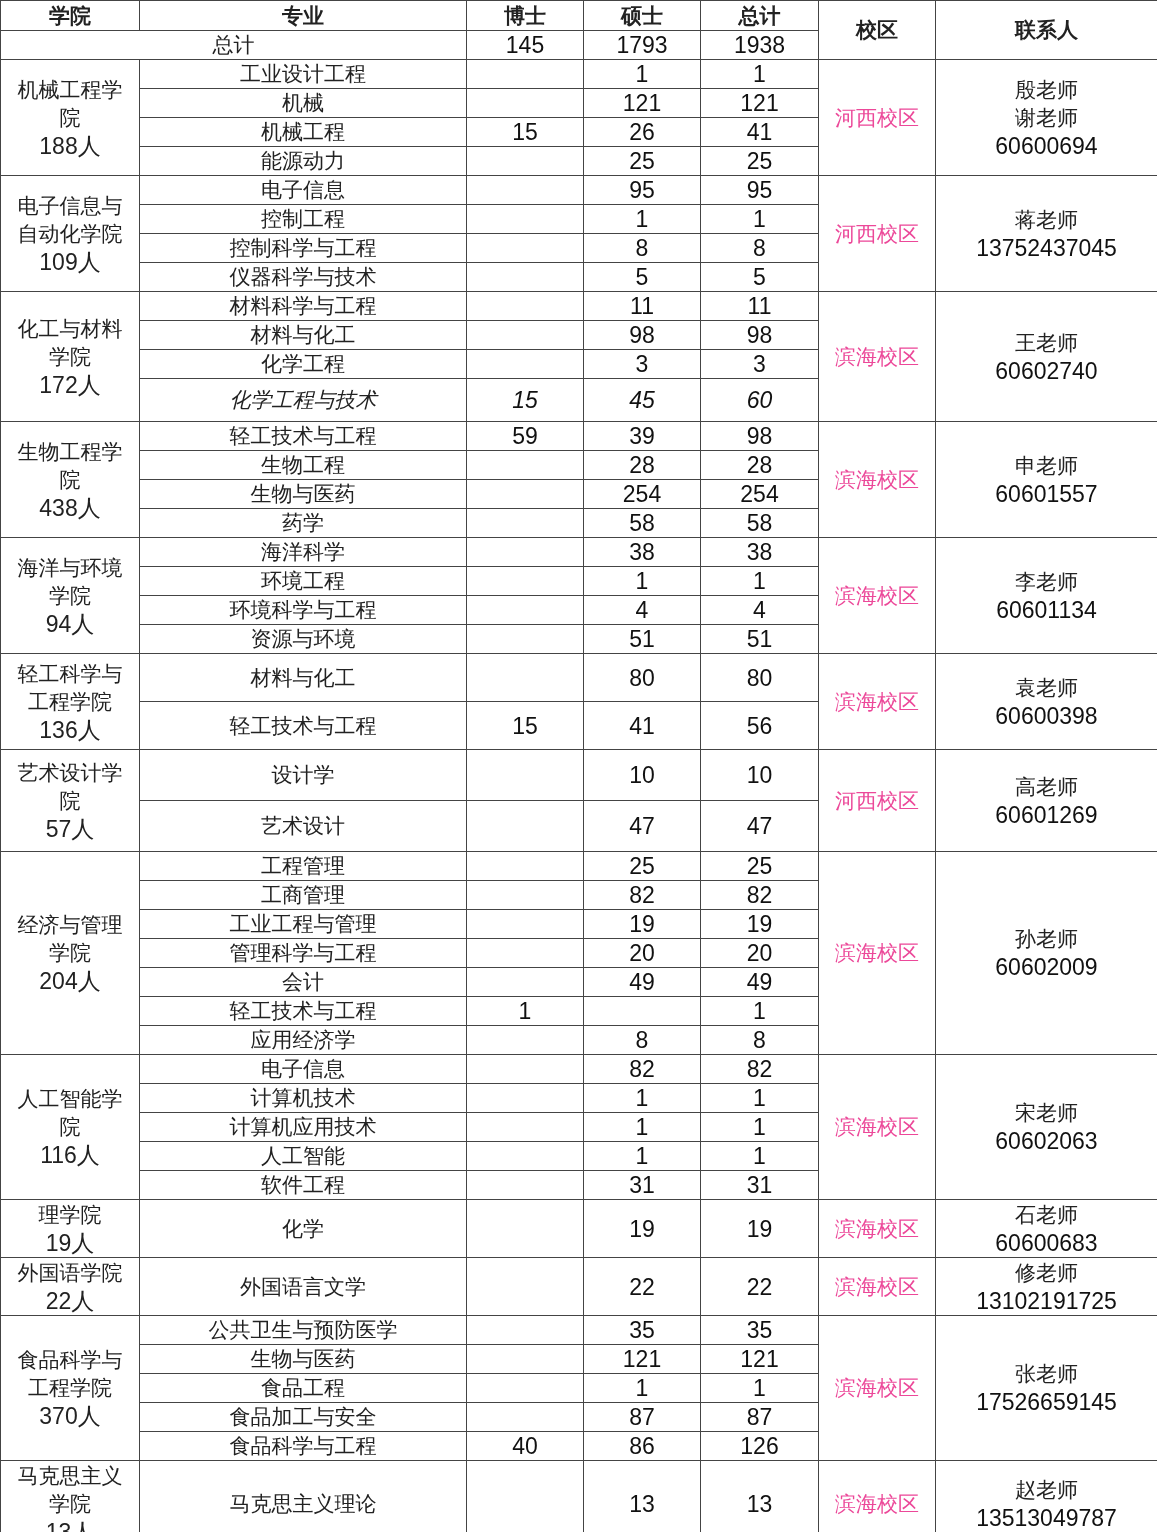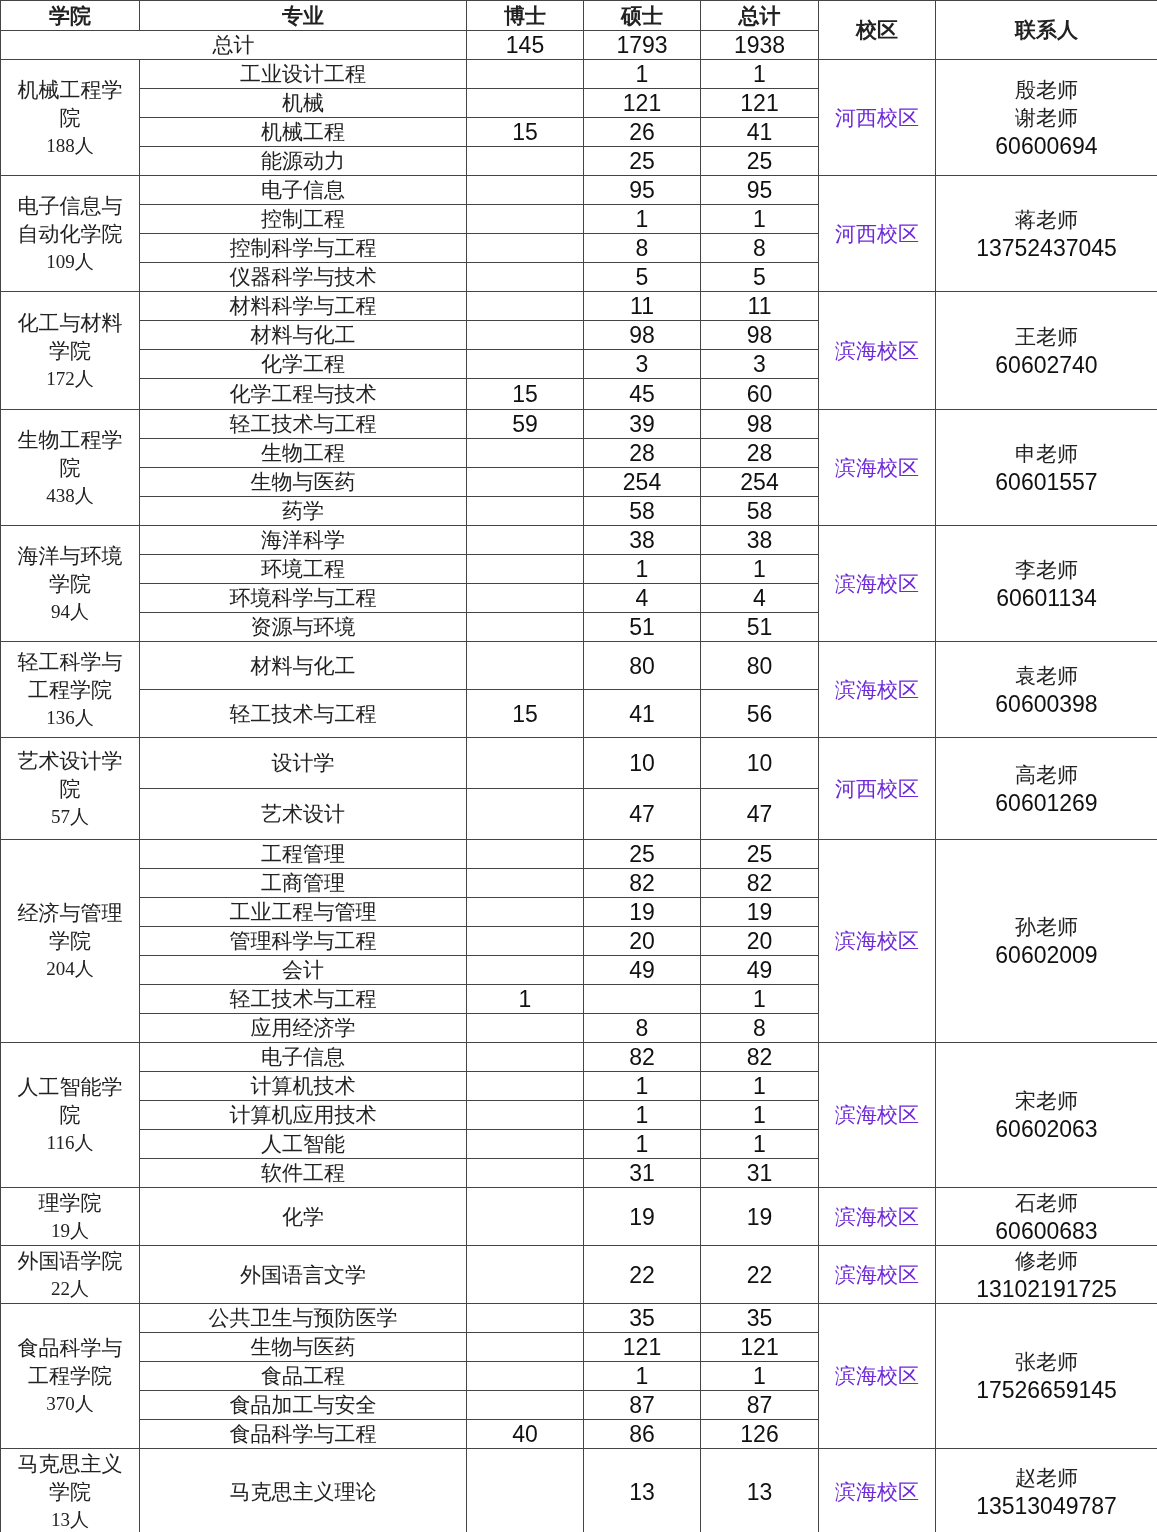--- a/index.html
+++ b/index.html
@@ -3,24 +3,24 @@
 <meta charset="utf-8">
 <style>
   html,body{margin:0;padding:0;background:#fff;}
   body{width:1157px;height:1532px;overflow:hidden;}
   table{border-collapse:collapse;table-layout:fixed;width:1157px;position:absolute;left:0;top:0;}
   td{border:1.5px solid #444;text-align:center;vertical-align:middle;padding:0;
      font-family:"DejaVu Sans","Liberation Sans",sans-serif;font-size:21px;color:#222;line-height:28px;overflow:hidden;white-space:nowrap;}
   td.num{font-family:"Liberation Sans",sans-serif;font-size:23px;color:#111;}
   td.hdr{font-weight:bold;font-family:"DejaVu Serif","Liberation Serif",serif;font-size:21px;}
   td.college{white-space:normal;line-height:28px;font-size:21px;}
-  td.college .cnt{font-family:Liberation Serif, serif;font-size:19px;}
+  td.college .cnt{font-family:Liberation Sans, sans-serif;font-size:23px;}
   td.contact{white-space:normal;}
   td.contact .ph{font-family:"Liberation Sans",sans-serif;font-size:23px;color:#111;}
-  td.campus{color:#6d28d9;}
+  td.campus{color:#ec4899;}
 </style>
 </head>
 <body>
 
 <table>
   <colgroup>
     <col style="width:139px">
       <col style="width:327px">
       <col style="width:117px">
     <col style="width:117px">
@@ -134,21 +134,21 @@
         <td class="num"></td>
         <td class="num">98</td>
         <td class="num">98</td>
       </tr>
       <tr style="height: 29px;">
         <td>化学工程</td>
         <td class="num"></td>
         <td class="num">3</td>
         <td class="num">3</td>
       </tr>
-      <tr style="height: 31px;">
+      <tr style="height: 43px; font-style: italic;">
         <td>化学工程与技术</td>
         <td class="num">15</td>
         <td class="num">45</td>
         <td class="num">60</td>
       </tr>
       <tr style="height: 29px;">
         <td rowspan="4" class="college">
           <div>生物工程学</div>
           <div>院</div>
           <div class="cnt">438人</div>

